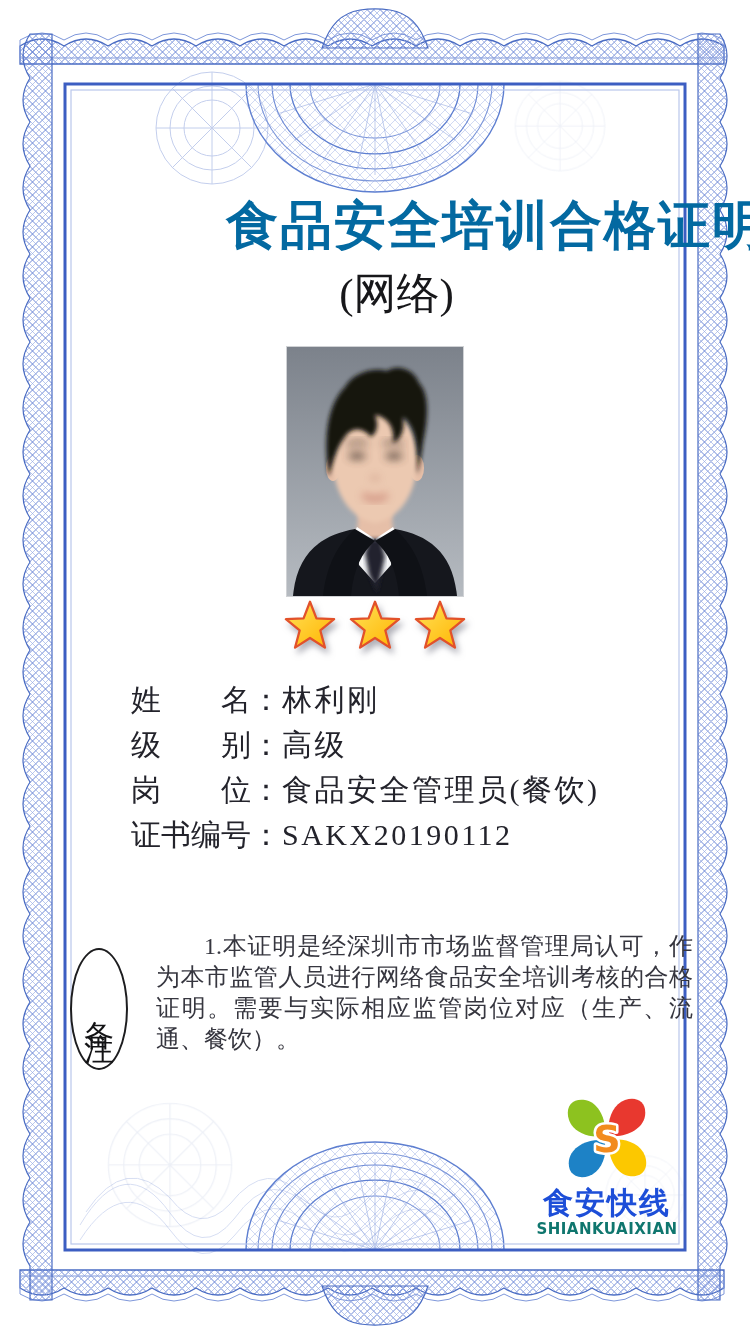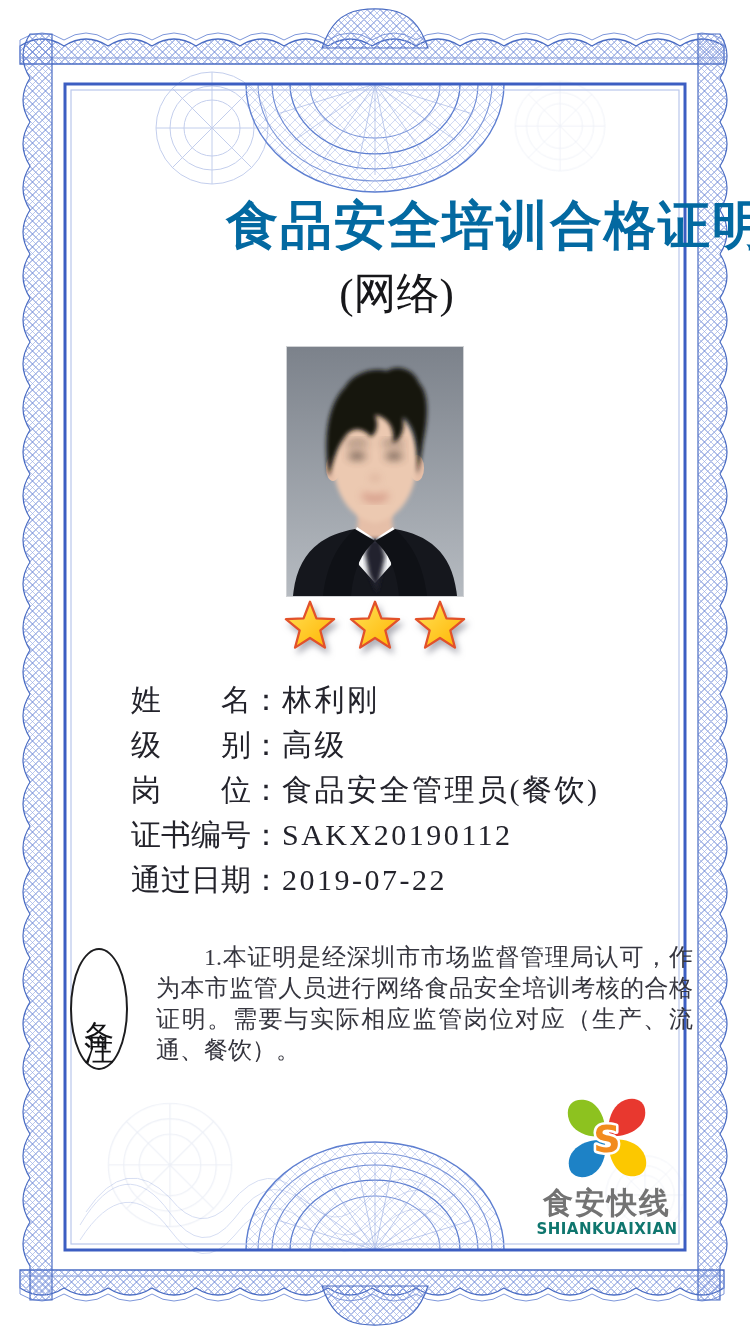--- a/index.html
+++ b/index.html
@@ -26,26 +26,26 @@
   .f-label { display:inline-block; min-width:151px; }
   .f-value { letter-spacing:2.5px; }
 
   .oval { left:70px; top:948px; width:58px; height:122px; border:2px solid #1d1d1f;
           border-radius:50%; display:flex; align-items:center; justify-content:center; }
   .oval span { writing-mode:vertical-rl; text-orientation:upright; letter-spacing:12px;
                font:400 30px/1 "Liberation Serif",serif; color:#121214; }
 
   .notes { left:156px; top:931px; width:537px; text-align:justify;
            font:400 24px/31px "Liberation Serif",serif; color:#36363f; }
-  .notes p { text-indent:2em;margin-top:11px; }
+  .notes p { text-indent:2em; }
 
   .logo { left:536px; top:1092px; width:142px; text-align:center; }
   .logo-flower svg { display:block; margin:0 auto; }
   .logo-cn { font:700 30px/34px "DejaVu Sans","Liberation Sans",sans-serif;
-             color:#737373; letter-spacing:2px; margin-top:2px; }
+             color:#1d4ed8; letter-spacing:2px; margin-top:2px; }
   .logo-en { font:700 15px/18px "DejaVu Sans","Liberation Sans",sans-serif;
              color:#0f766e; letter-spacing:0.5px; }
 </style>
 </head>
 <body>
 
 <svg class="decor" width="750" height="1334" viewBox="0 0 750 1334">
   <defs>
     <pattern id="lat" width="13" height="13" patternUnits="userSpaceOnUse">
       <path d="M0,6.5 L6.5,0 L13,6.5 L6.5,13 Z" fill="none" stroke="#6b87d6" stroke-width="1"></path>
@@ -172,23 +172,20 @@
   </div>
   <div class="field-row">
     <span class="f-label">级　　别：</span><span class="f-value">高级</span>
   </div>
   <div class="field-row">
     <span class="f-label">岗　　位：</span><span class="f-value">食品安全管理员(餐饮)</span>
   </div>
   <div class="field-row">
     <span class="f-label">证书编号：</span><span class="f-value">SAKX20190112</span>
   </div>
-  <div class="field-row">
-    <span class="f-label">通过日期：</span><span class="f-value">2019-07-22</span>
-  </div>
 </div>
 
 <div class="layer oval">
   <span>备注</span>
 </div>
 <div class="layer notes">
   <p>1.本证明是经深圳市市场监督管理局认可，作为本市监管人员进行网络食品安全培训考核的合格证明。需要与实际相应监管岗位对应（生产、流通、餐饮）。</p>
 </div>
 
 <div class="layer logo">

